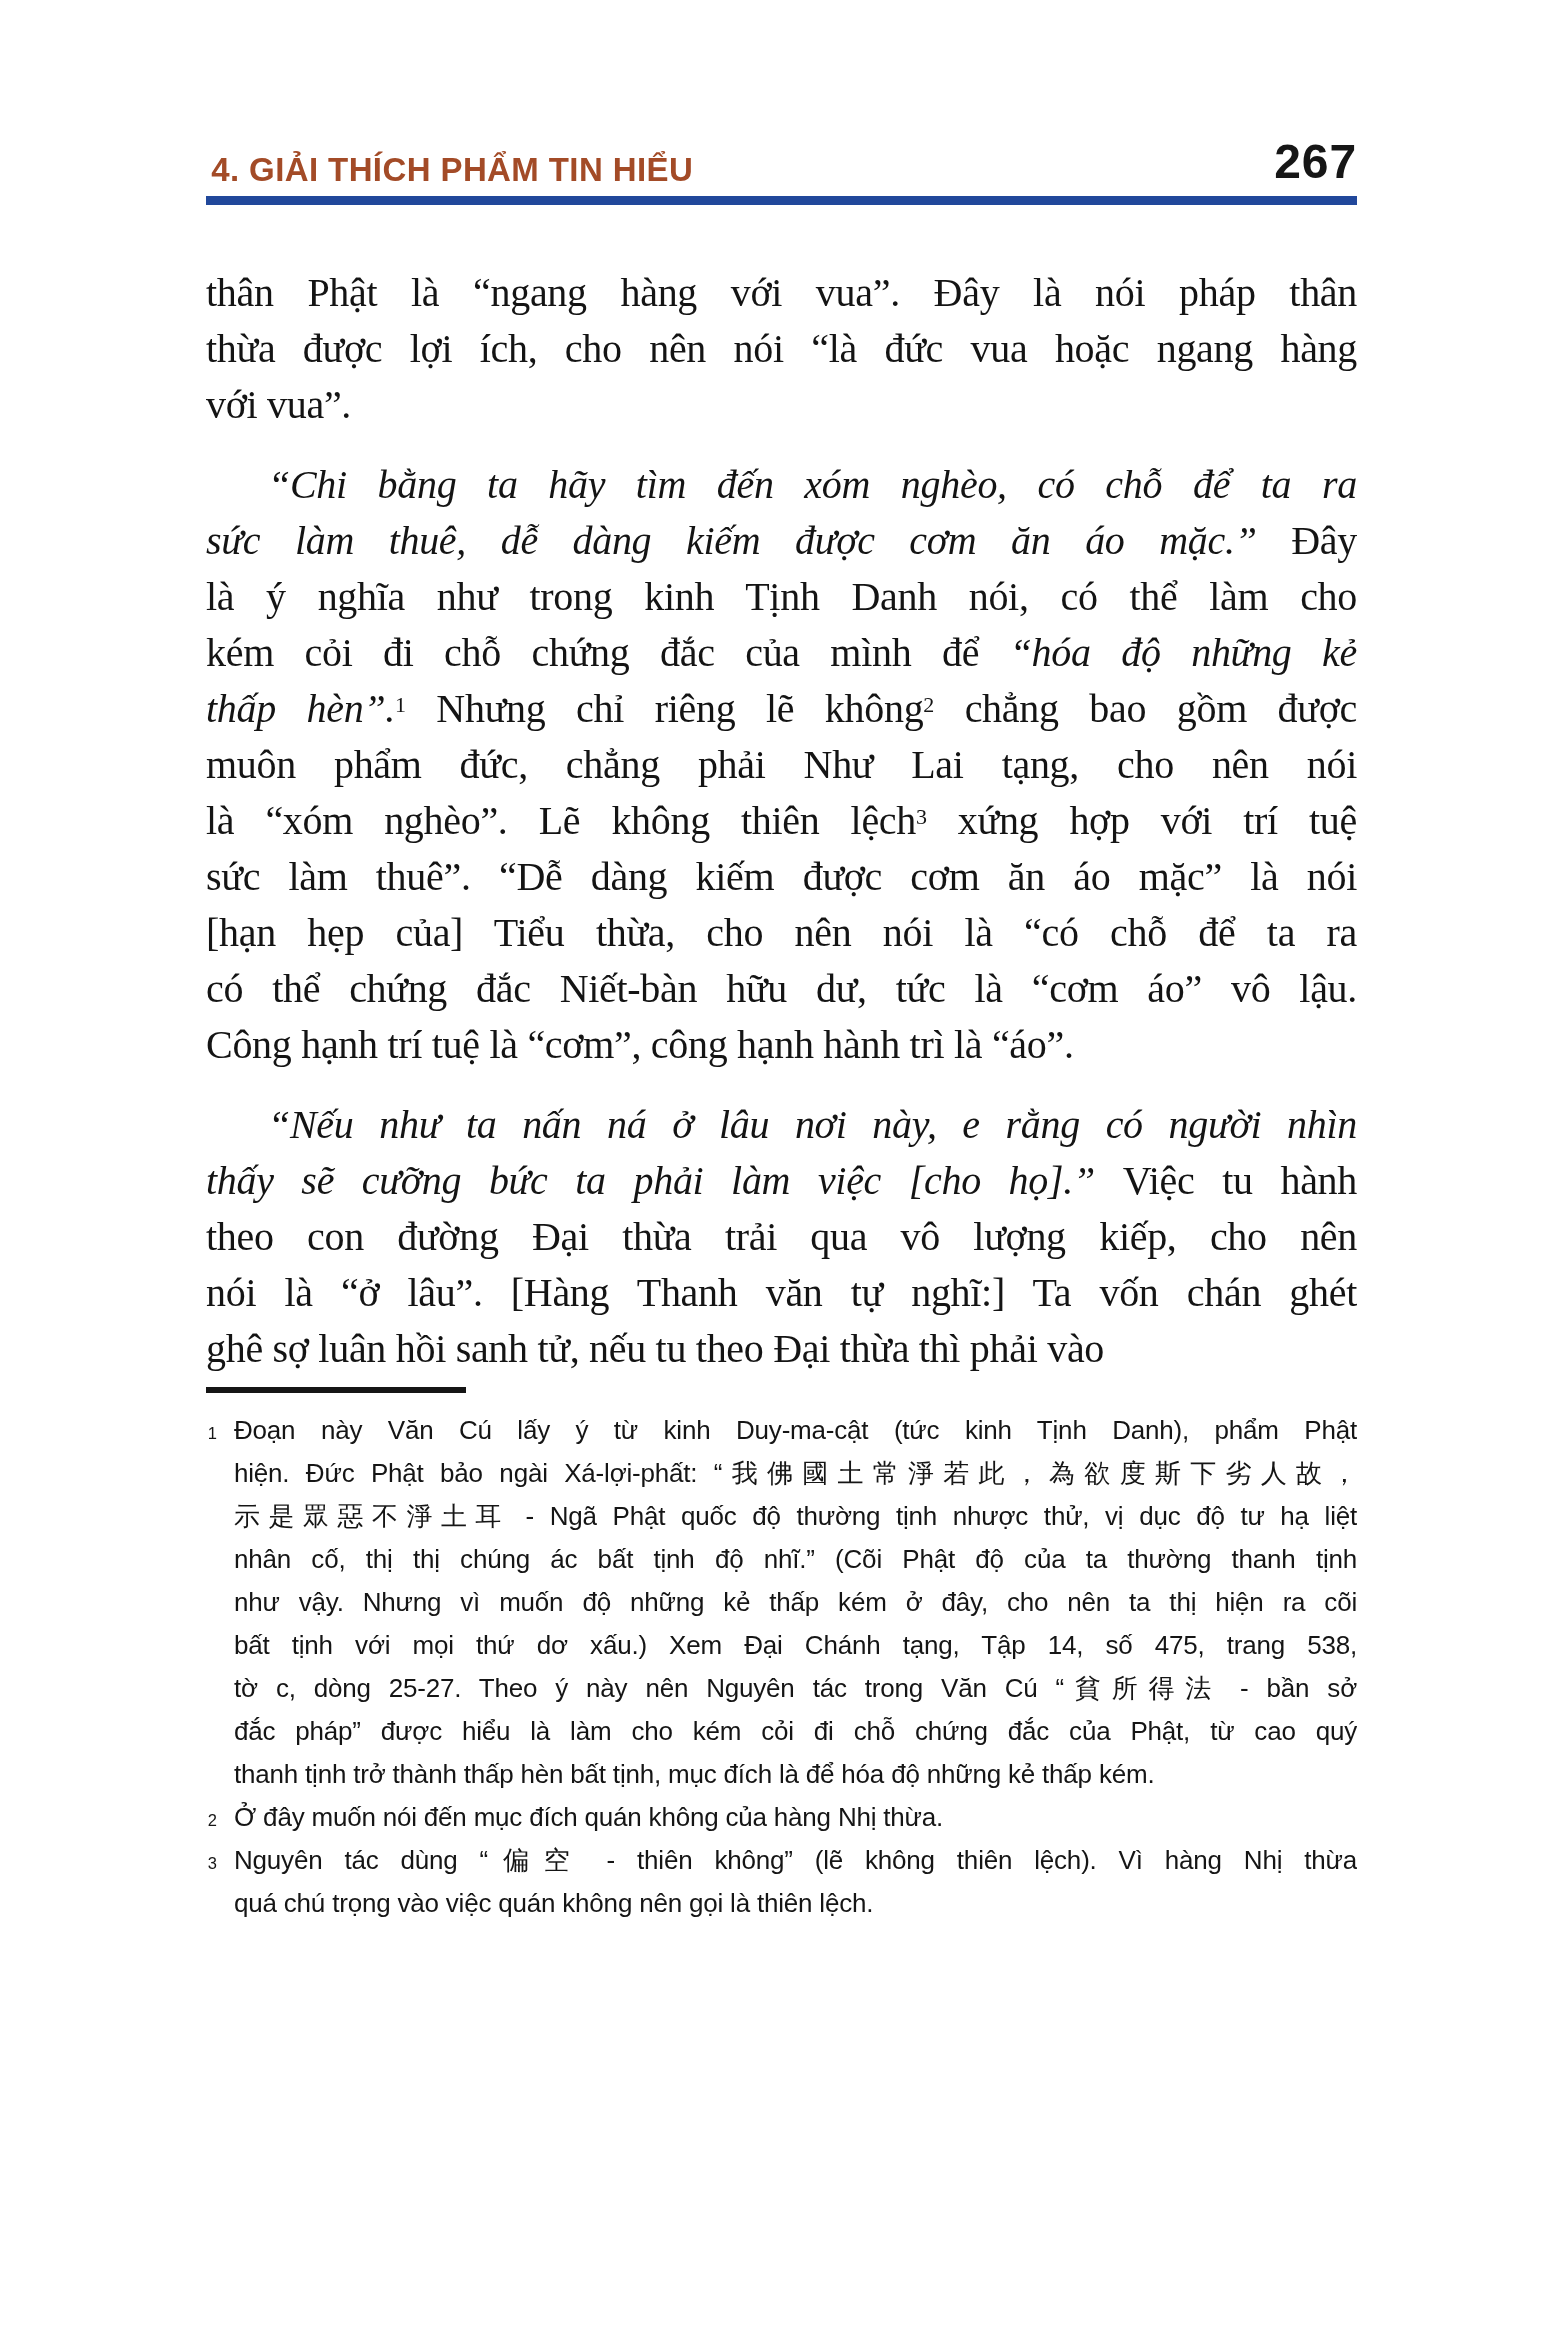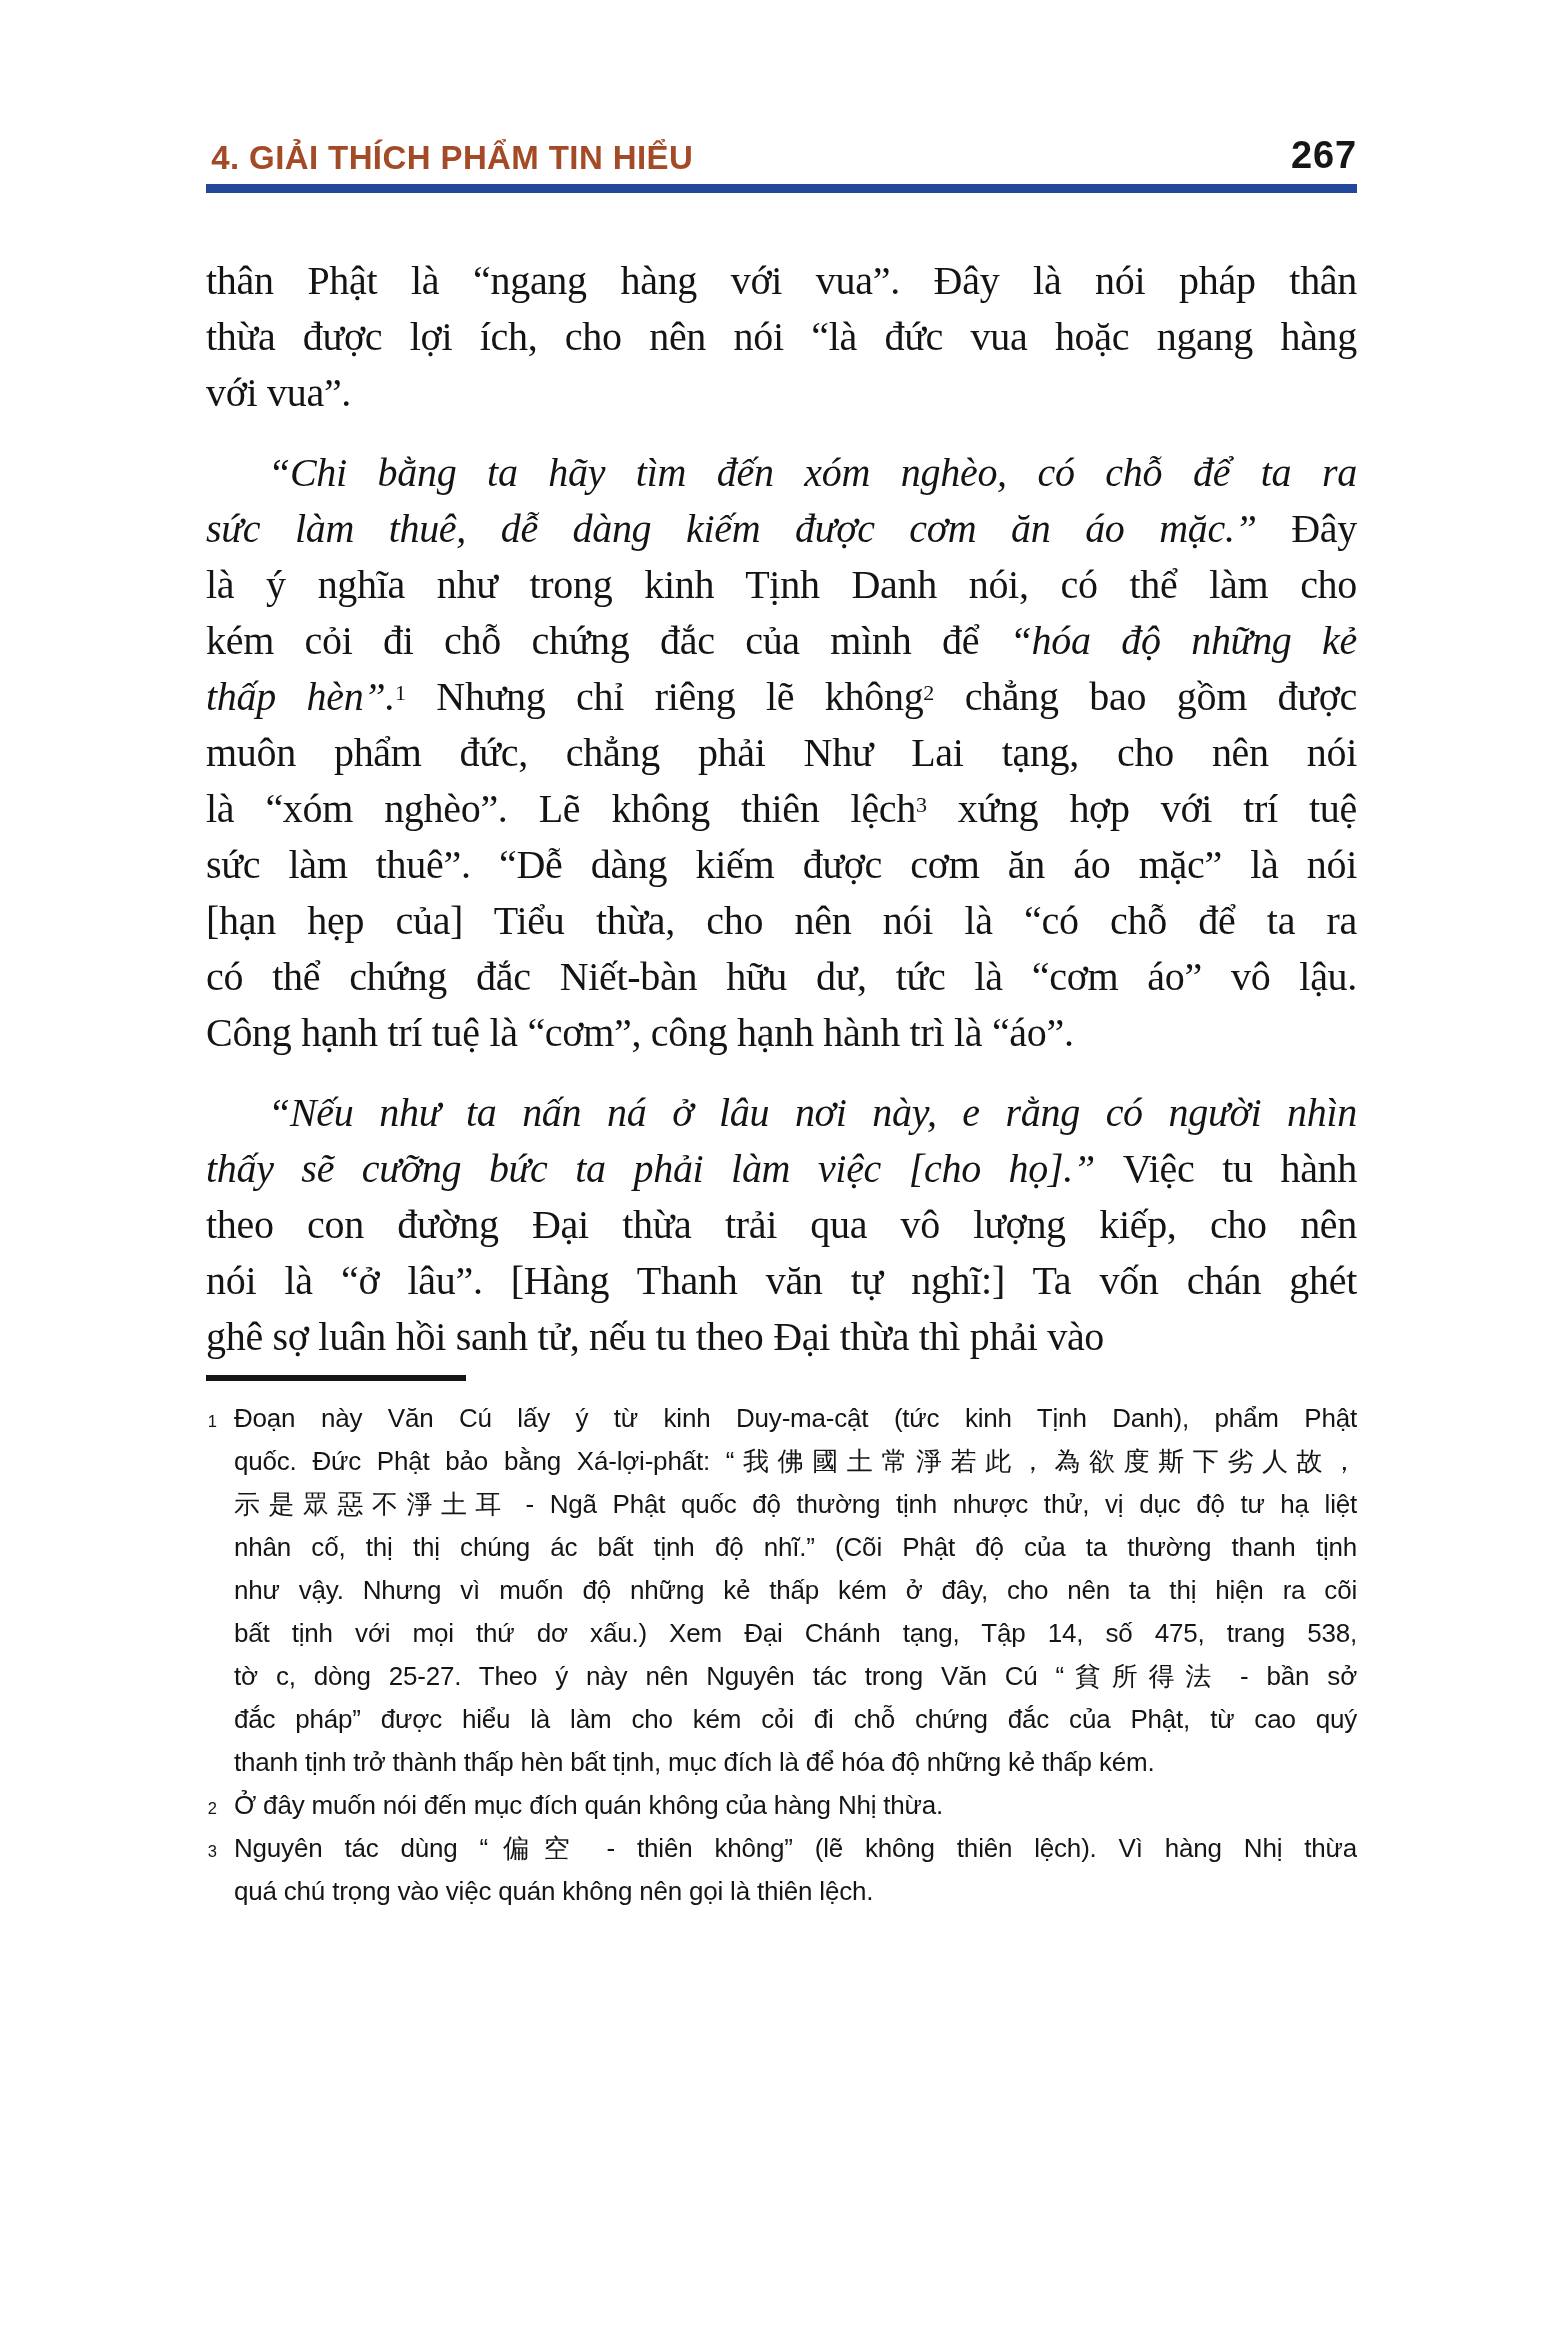--- a/index.html
+++ b/index.html
@@ -22,21 +22,21 @@
     font-family:"Liberation Sans", sans-serif;
     font-weight:bold;
   }
   .hdr-title {
     font-size:33px;
     letter-spacing:0.4px;
     color:#A34B27;
     padding-left:5.2px;
   }
   .hdr-page {
-    font-size:38px;
+    font-size:48px;
     color:#161616;
     letter-spacing:0.9px;
   }
   .rule {
     height:8.7px;
     background:#21489B;
     margin-top:7px;
   }
   .body-text {
     margin-top:60px;
@@ -119,21 +119,21 @@
           <div class="line"><span>nói là “ở lâu”. [Hàng Thanh văn tự nghĩ:] Ta vốn chán ghét</span></div>
           <div class="line last"><span>ghê sợ luân hồi sanh tử, nếu tu theo Đại thừa thì phải vào</span></div>
         </div>
       </div>
 
     <div class="fnsep"></div>
     <div class="fns" id="footnotes">
         <div class="fn">
           <span class="fn-num">1</span>
           <div class="line"><span>Đoạn này Văn Cú lấy ý từ kinh Duy-ma-cật (tức kinh Tịnh Danh), phẩm Phật</span></div>
-          <div class="line"><span>quốc. Đức Phật bảo bằng Xá-lợi-phất: “我佛國土常淨若此，為欲度斯下劣人故，</span></div>
+          <div class="line"><span>hiện. Đức Phật bảo ngài Xá-lợi-phất: “我佛國土常淨若此，為欲度斯下劣人故，</span></div>
           <div class="line"><span>示是眾惡不淨土耳 - Ngã Phật quốc độ thường tịnh nhược thử, vị dục độ tư hạ liệt</span></div>
           <div class="line"><span>nhân cố, thị thị chúng ác bất tịnh độ nhĩ.” (Cõi Phật độ của ta thường thanh tịnh</span></div>
           <div class="line"><span>như vậy. Nhưng vì muốn độ những kẻ thấp kém ở đây, cho nên ta thị hiện ra cõi</span></div>
           <div class="line"><span>bất tịnh với mọi thứ dơ xấu.) Xem Đại Chánh tạng, Tập 14, số 475, trang 538,</span></div>
           <div class="line"><span>tờ c, dòng 25-27. Theo ý này nên Nguyên tác trong Văn Cú “貧所得法 - bần sở</span></div>
           <div class="line"><span>đắc pháp” được hiểu là làm cho kém cỏi đi chỗ chứng đắc của Phật, từ cao quý</span></div>
           <div class="line last"><span>thanh tịnh trở thành thấp hèn bất tịnh, mục đích là để hóa độ những kẻ thấp kém.</span></div>
         </div>
         <div class="fn">
           <span class="fn-num">2</span>

